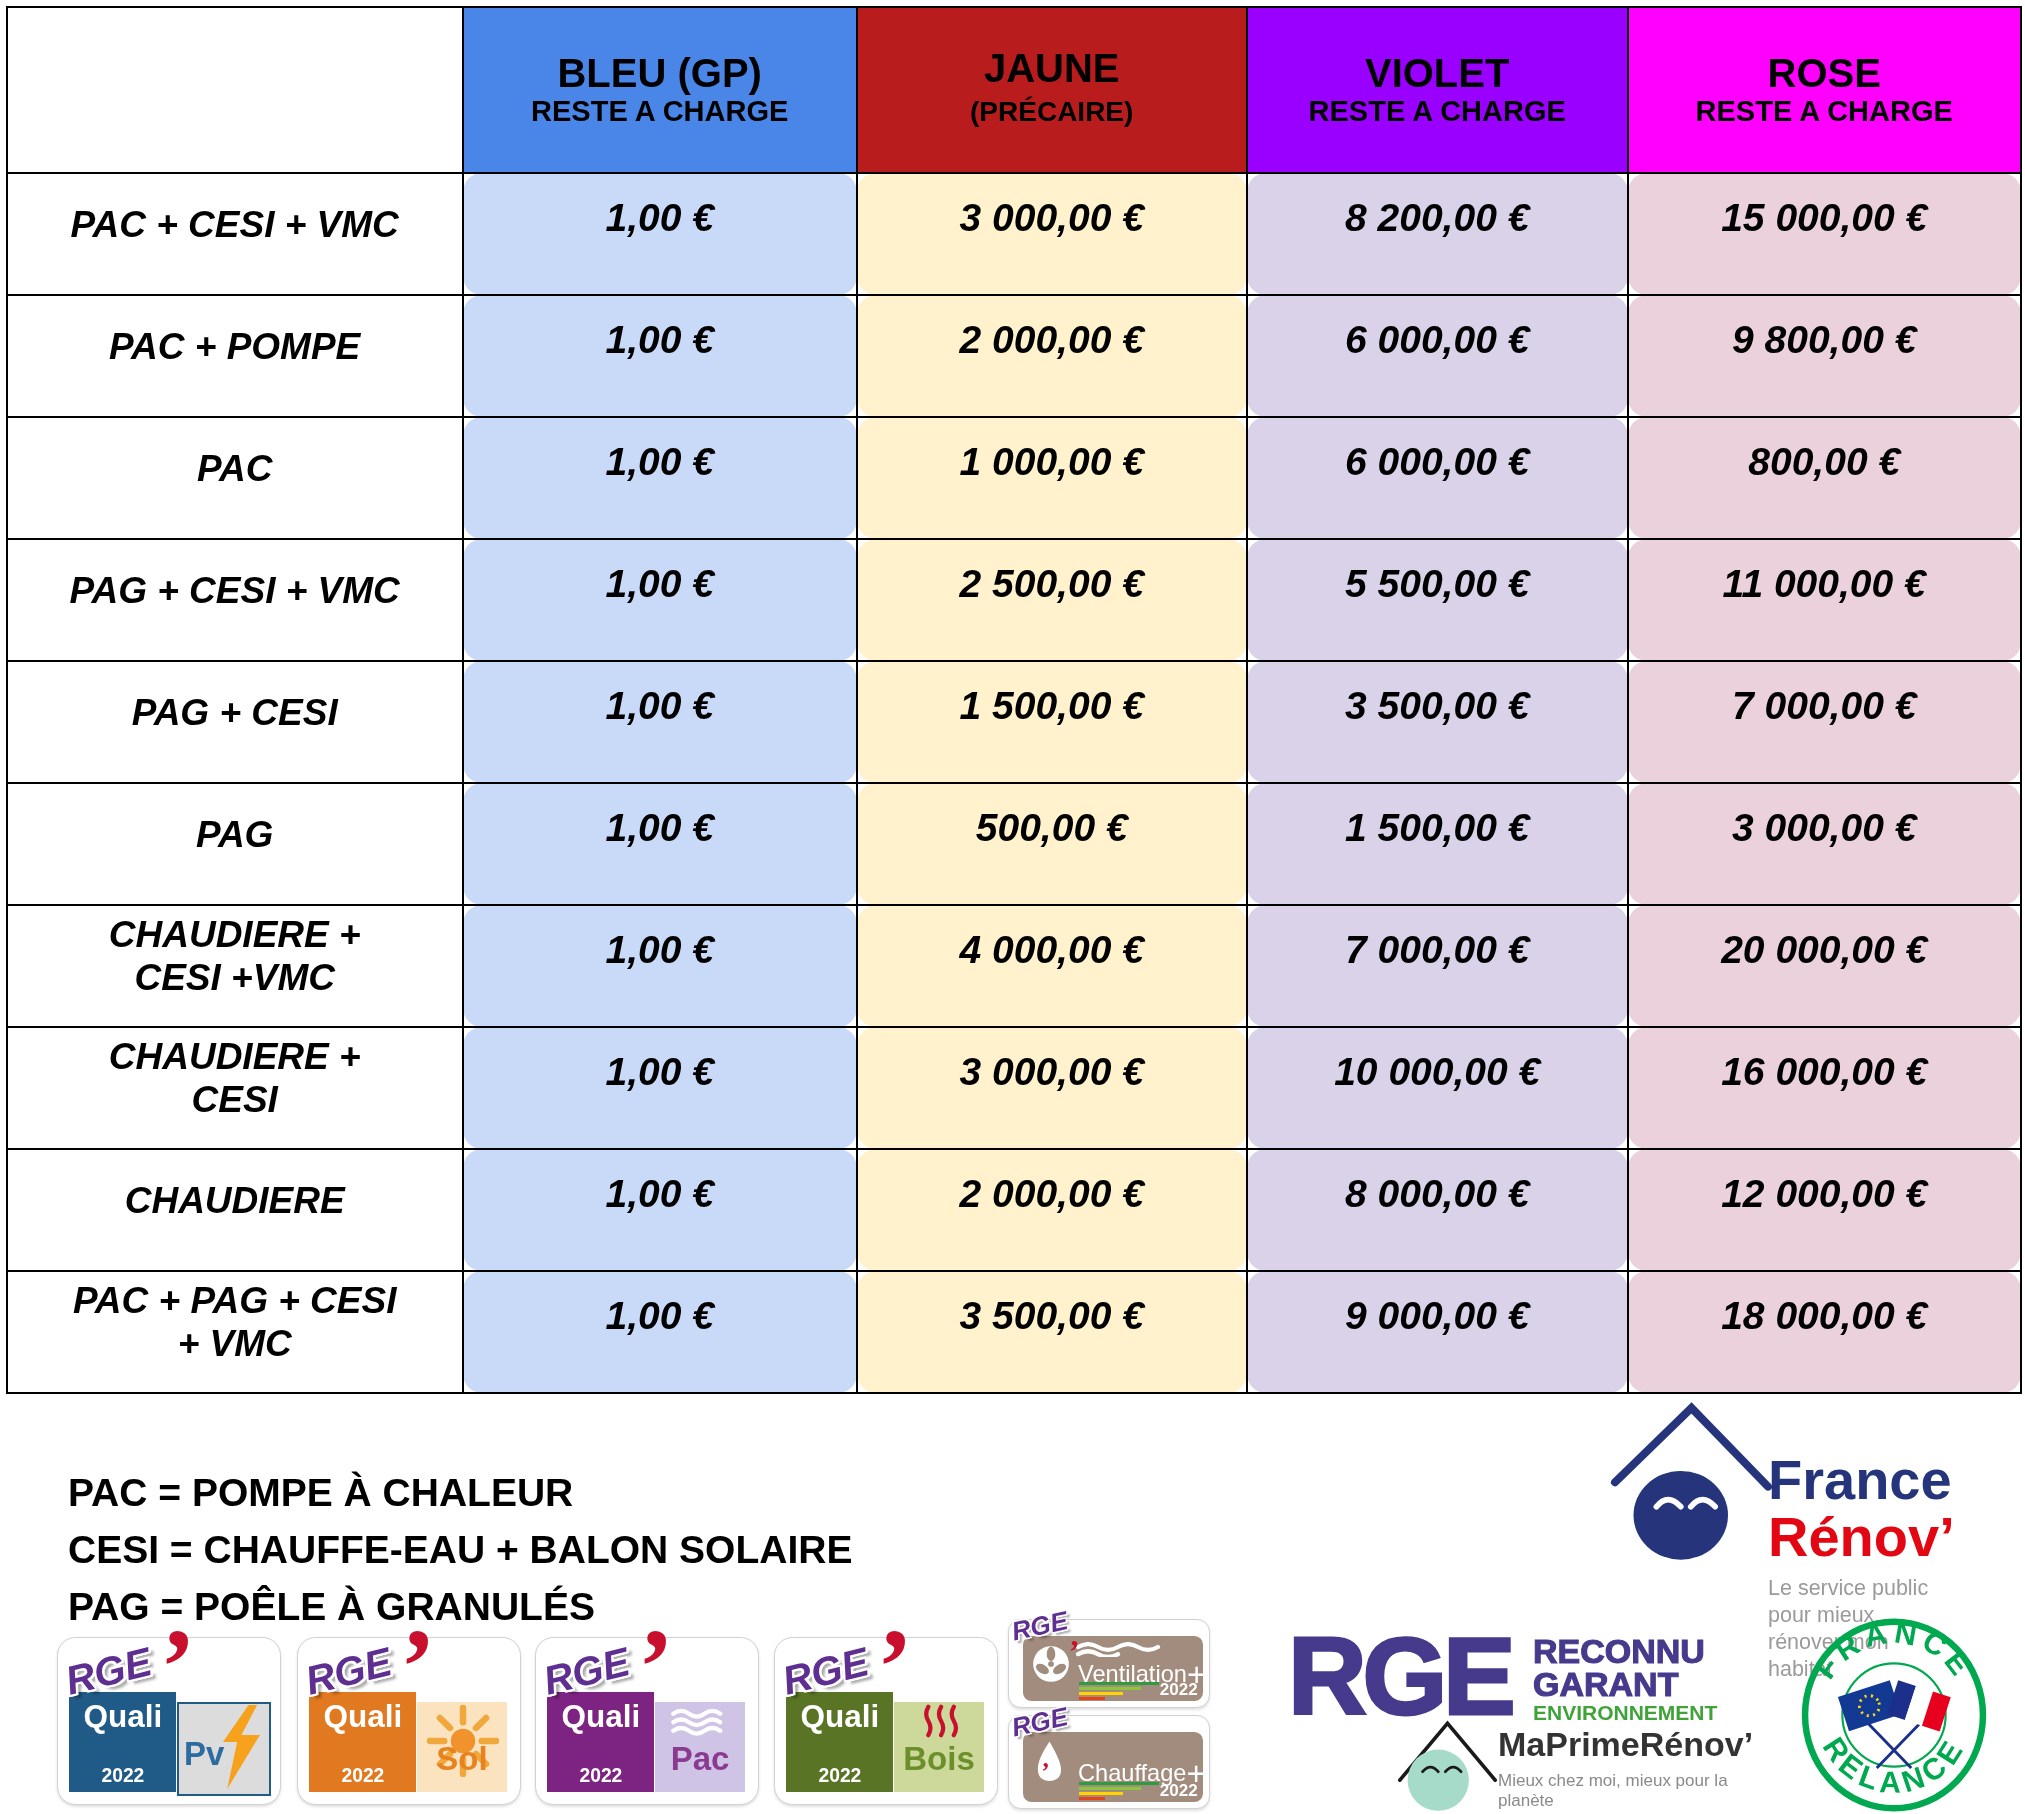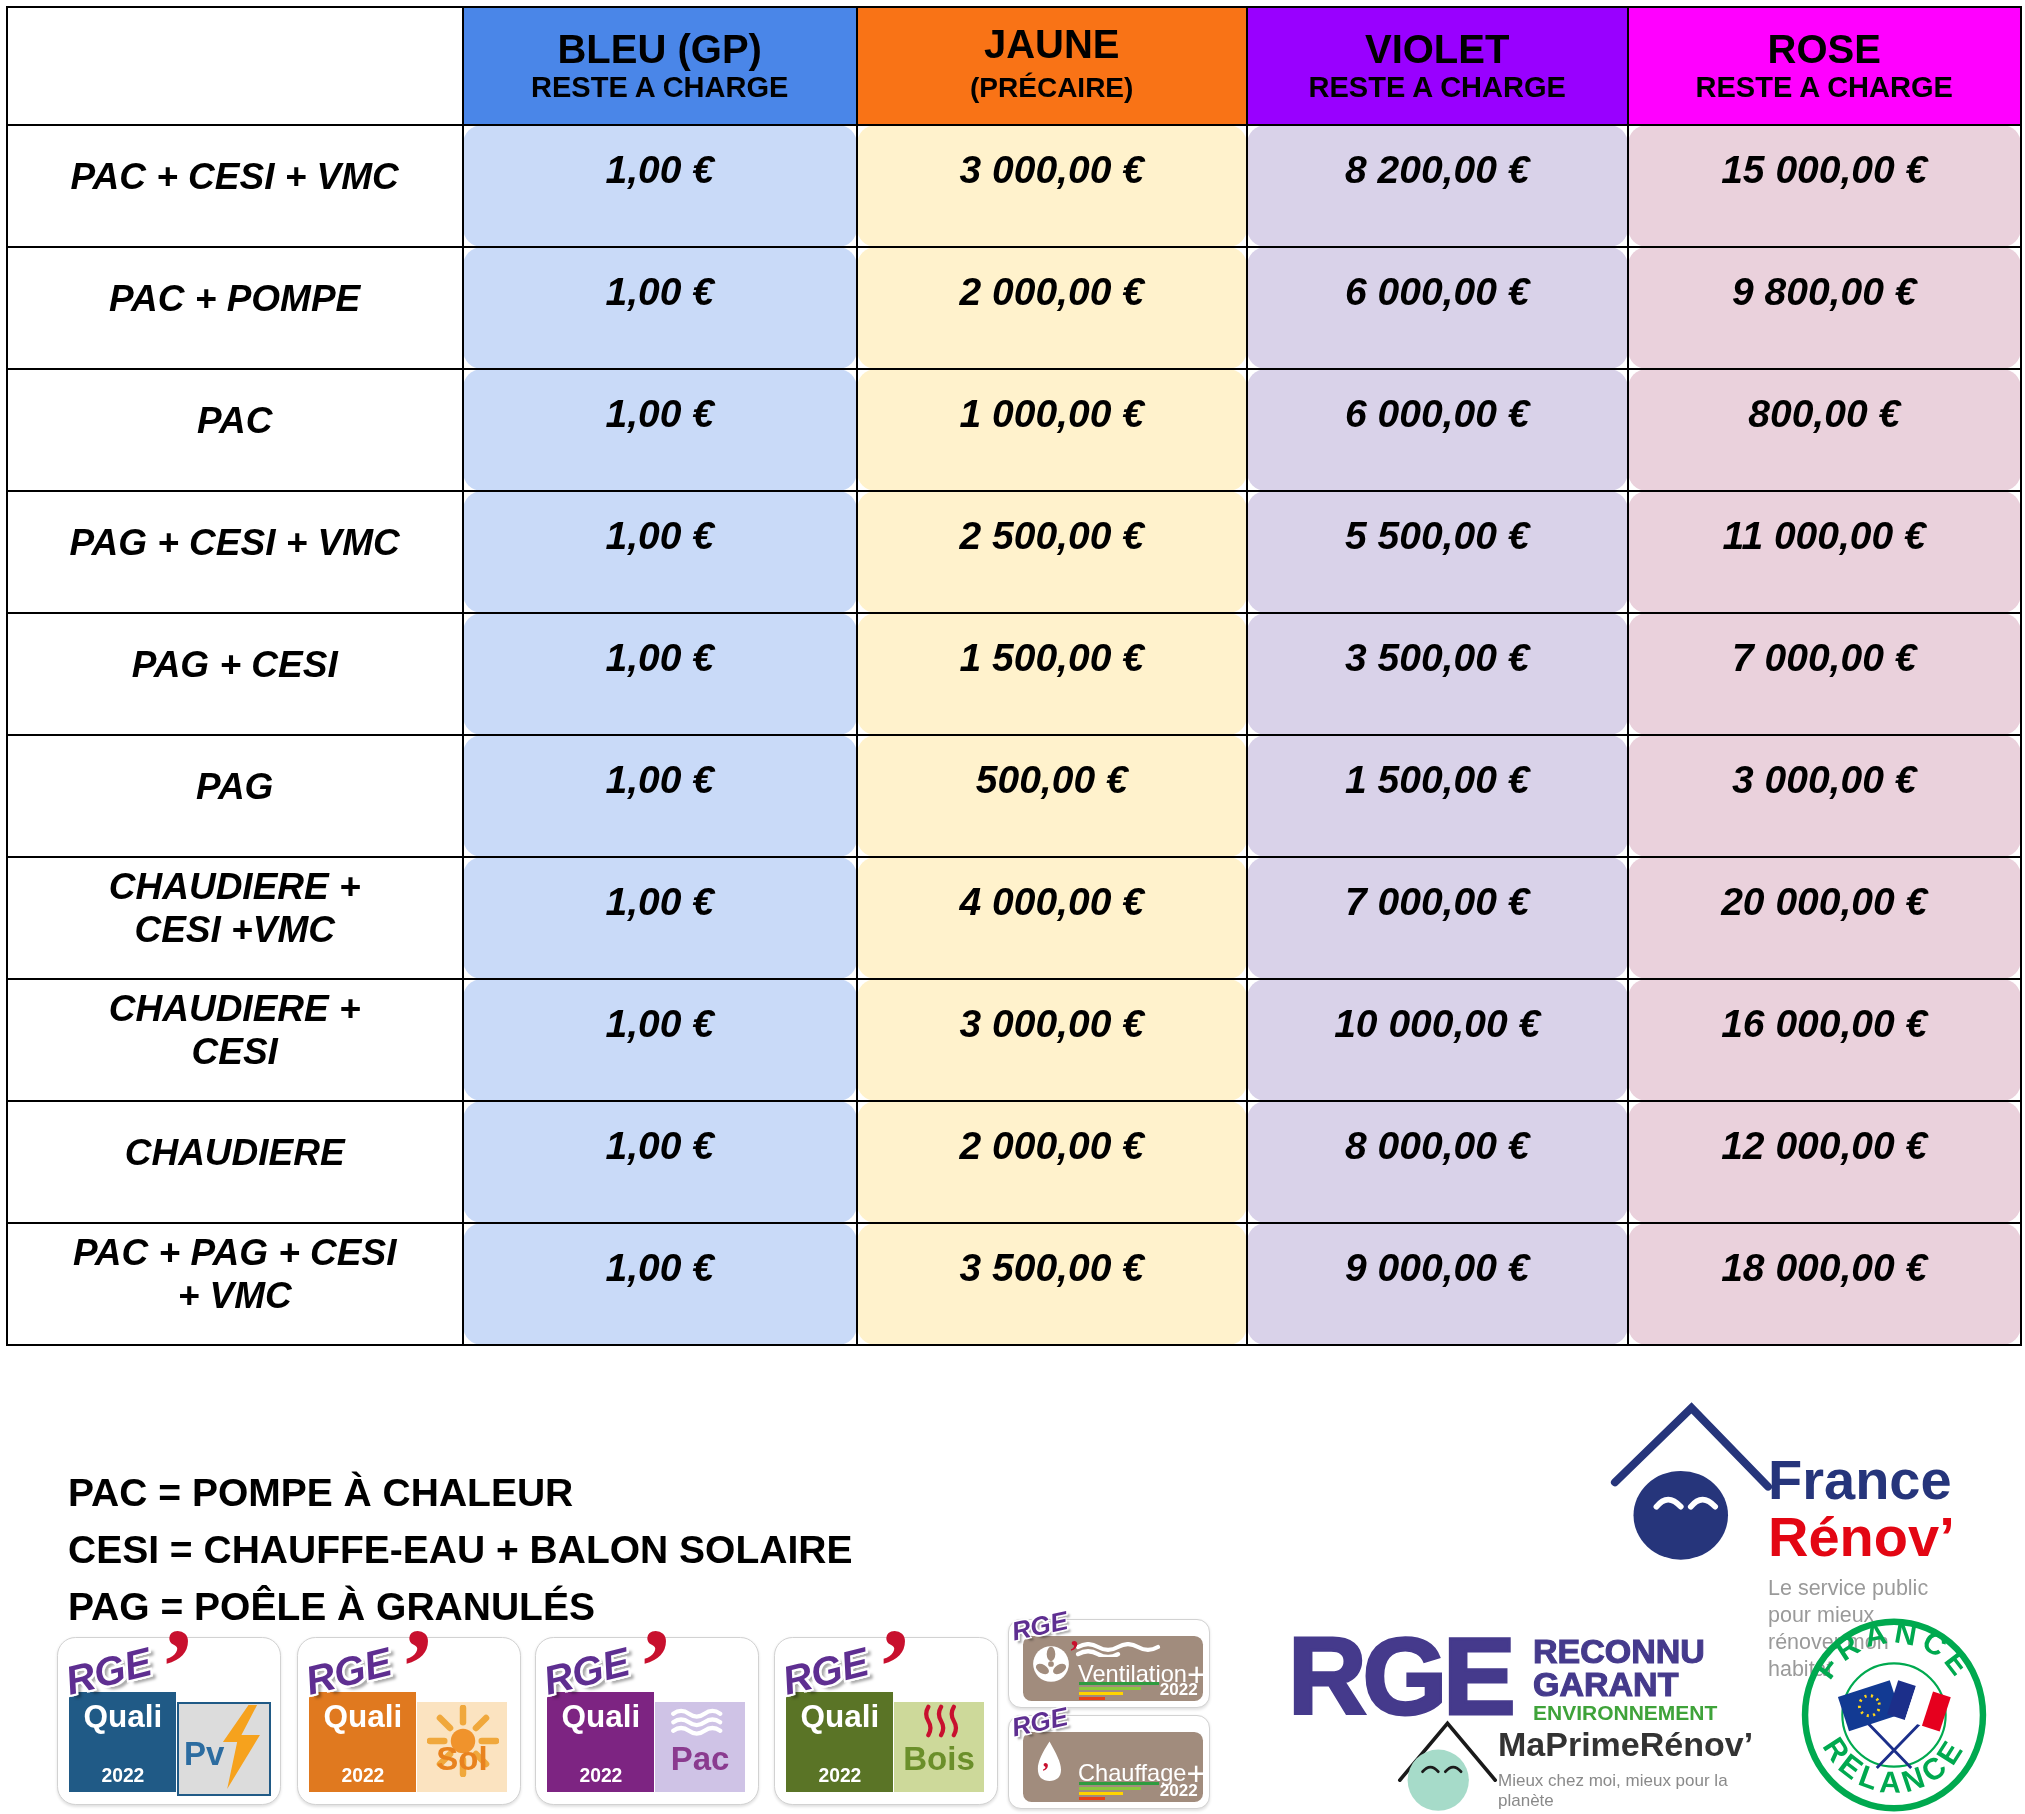--- a/index.html
+++ b/index.html
@@ -3,21 +3,21 @@
 <meta charset="utf-8">
 <style>
   html,body{margin:0;padding:0;background:#fff;}
   body{width:2025px;height:1814px;position:relative;overflow:hidden;
        font-family:"Liberation Sans",sans-serif;color:#000;}
   .page{position:absolute;inset:0;}
 
   
   table.grid{position:absolute;left:5.7px;top:5.7px;width:2014px;border-collapse:collapse;table-layout:fixed;}
   table.grid th,table.grid td{border:2.9px solid #000;text-align:center;font-weight:700;vertical-align:middle;}
-  thead tr{height:118px;}
+  thead tr{height:166px;}
   tbody tr{height:122px;font-style:italic;}
   th .h1{font-size:40px;line-height:44px;}
   th .h2{font-size:29px;line-height:33px;}
   th .h2.big{font-size:28px;line-height:44px;}
   td.rowlabel{background:#fff;font-size:37px;line-height:43px;padding:0 5.7px 18.6px 5.7px;}
   td.val{font-size:39px;padding-bottom:31.5px;border-radius:19px;}
 
   
   .legend-title{position:absolute;left:136px;top:1365px;width:1488px;text-align:center;
                 font-size:47px;font-weight:700;}
@@ -115,21 +115,21 @@
       <col style="width:381px">
         <col style="width:393px">
     </colgroup>
     <thead>
       <tr>
         <th style="background:#fff;"></th>
         <th style="background: rgb(74, 134, 232);">
           <div class="h1">BLEU (GP)</div>
           <div class="h2">RESTE A CHARGE</div>
         </th>
-        <th style="background: #f97316;">
+        <th style="background: #b91c1c;">
           <div class="h1">JAUNE</div>
           <div class="h2 big">(PRÉCAIRE)</div>
         </th>
         <th style="background: rgb(153, 0, 255);">
           <div class="h1">VIOLET</div>
           <div class="h2">RESTE A CHARGE</div>
         </th>
         <th style="background: rgb(255, 0, 255);">
           <div class="h1">ROSE</div>
           <div class="h2">RESTE A CHARGE</div>

